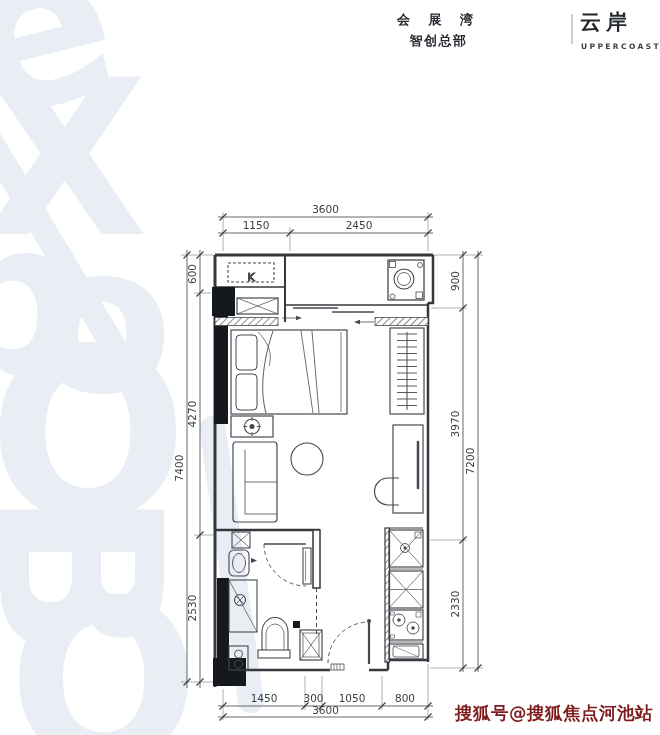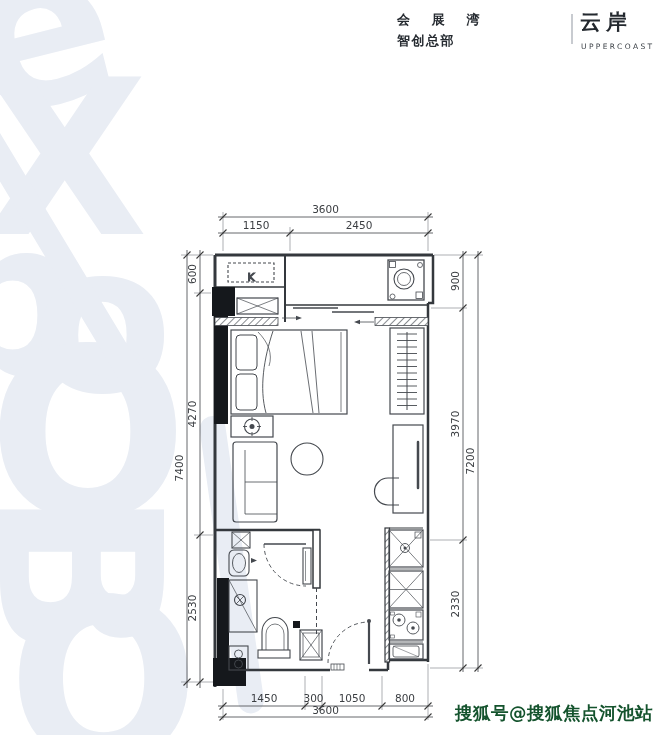--- a/index.html
+++ b/index.html
@@ -10,46 +10,46 @@
   }
   
   .wm-layer{position:absolute;inset:0;z-index:0;pointer-events:none;}
   .wm-letter{
     position:absolute;line-height:1;font-weight:700;color:#e9edf4;
     font-family:"DejaVu Sans",sans-serif;user-select:none;
   }
   .wm-stroke{position:absolute;background:#e9edf4;border-radius:14px;}
   
   .header{position:absolute;left:0;top:0;width:660px;height:60px;z-index:3;}
-  .logo-cn{position:absolute;left:397px;top:11px;color:#262b31;font-weight:600;font-family:Liberation Mono, monospace;}
+  .logo-cn{position:absolute;left:397px;top:11px;color:#262b31;font-weight:600;}
   .logo-cn .l1{font-size:13px;letter-spacing:7px;white-space:nowrap;}
-  .logo-cn .l2{font-size:13px;letter-spacing:1.5px;margin-top:3px;white-space:nowrap;}
+  .logo-cn .l2{font-size:13px;letter-spacing:1.5px;margin-top:3px;white-space:nowrap;text-align:center;}
   .logo-park{
     position:absolute;left:462px;top:4px;font-size:37px;font-weight:300;
     letter-spacing:4px;color:#2c3237;white-space:nowrap;
   }
   .logo-park .k{
     background:linear-gradient(135deg,#2f4d55 42%,#52b9a8 58%);
     -webkit-background-clip:text;background-clip:text;color:#3f9e93;
     -webkit-text-fill-color:transparent;
   }
   .logo-divider{position:absolute;left:571px;top:14px;width:1.5px;height:30px;background:#c8cbd0;}
   .logo-sub-cn{position:absolute;left:580px;top:8px;font-size:21px;font-weight:600;letter-spacing:5px;color:#23282e;white-space:nowrap;}
-  .logo-sub-en{position:absolute;left:581px;top:42px;font-size:7.5px;font-weight:400;letter-spacing:2.4px;color:#3c4147;white-space:nowrap;}
+  .logo-sub-en{position:absolute;left:581px;top:42px;font-size:7.5px;font-weight:700;letter-spacing:2.4px;color:#3c4147;white-space:nowrap;}
   
   .plan-svg{position:absolute;left:0;top:0;z-index:2;}
   .plan-svg text.dim{
     font-family:"DejaVu Sans","Liberation Sans",sans-serif;
     font-size:10.5px;fill:#3b3e42;
   }
   .plan-svg text.kmark{font-family:"DejaVu Sans",sans-serif;font-size:11px;fill:#6a6e74;}
   
   .sohu{
     position:absolute;right:7px;top:701px;z-index:4;
-    font-size:17.5px;font-weight:700;letter-spacing:0.5px;color:#14532d;
+    font-size:17.5px;font-weight:700;letter-spacing:0.5px;color:#7f1d1d;
     text-shadow:0 0 3px #fff,1px 1px 0 #fff,-1px -1px 0 #fff,1px -1px 0 #fff,-1px 1px 0 #fff;
     white-space:nowrap;
   }
 </style>
 </head>
 <body>
 
 <div class="wm-layer">
   <div class="wm-letter" style="left:-35px;top:-78px;font-size:215px;transform:rotate(-14deg);">e</div>
   <div class="wm-letter" style="left:-18px;top:52px;font-size:215px;">X</div>

